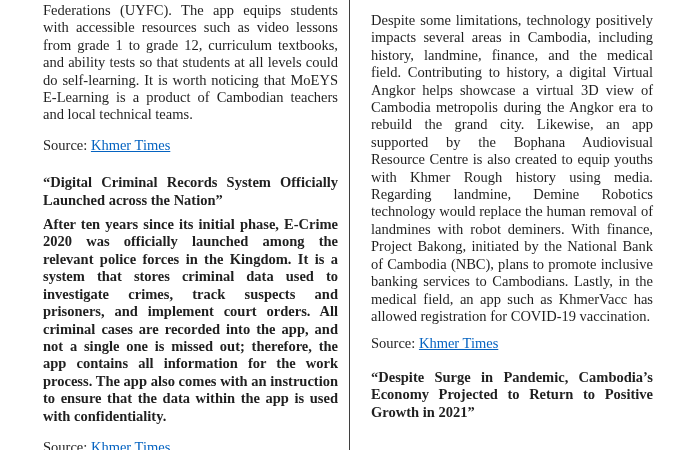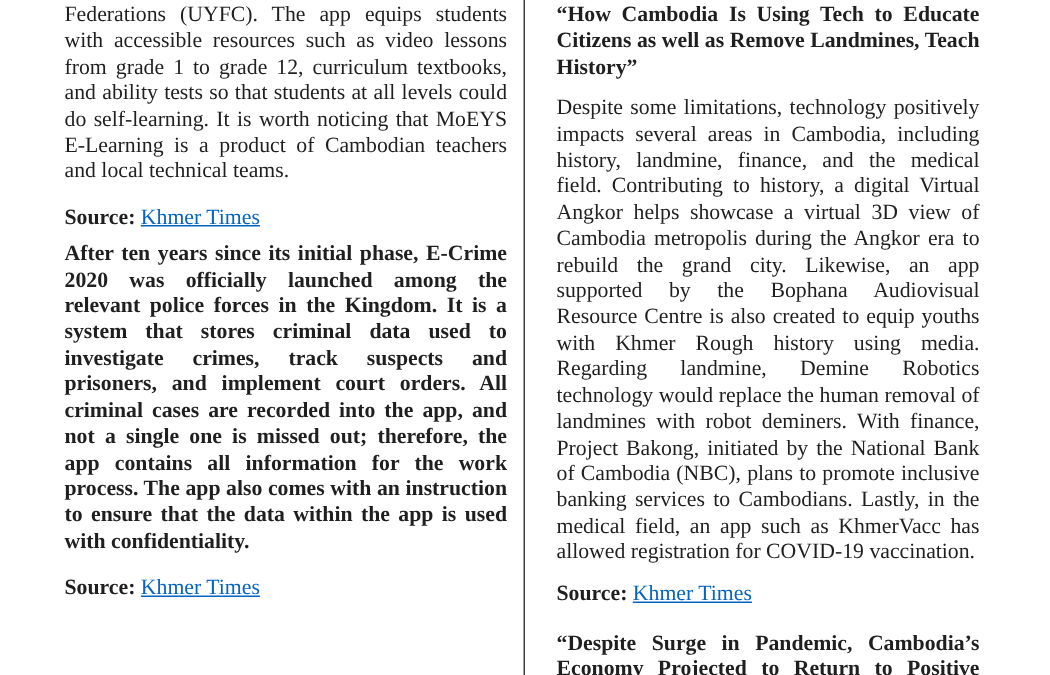--- a/index.html
+++ b/index.html
@@ -30,21 +30,21 @@
     top: 0;
     width: 1.5px;
     height: 450px;
     background: var(--divider-color, #3f3f3f);
   }
   p { margin: 0; padding: 0; }
   .heading {
     font-weight: bold;
   }
   .source { }
-  .source .label { font-weight: bold; margin-top: 31px; }
+  .source .label { font-weight: normal; margin-top: 31px; }
   .source a, .source .link {
     color: var(--link-color, #0563c1);
     text-decoration: underline;
     cursor: pointer;
     font-family: Liberation Serif, serif;
   }
   
   .lc-source1 { margin-top: 13px; }
   .lc-heading1 { margin-top: 20px; }
   .lc-para2 { margin-top: 7px; font-weight: bold; }
@@ -55,31 +55,31 @@
   .rc-heading2 { margin-top: 16px; }
 </style>
 </head>
 <body style="--text-color: #1f1f1f; --link-color: #0563c1; --divider-color: #3f3f3f;">
 
 <div class="column col-left">
   <p class="para">Federations (UYFC). The app equips students with accessible resources such as video lessons from grade 1 to grade 12, curriculum textbooks, and ability tests so that students at all levels could do self-learning. It is worth noticing that MoEYS E-Learning is a product of Cambodian teachers and local technical teams.</p>
 
   <p class="source lc-source1"><span class="label">Source:</span> <a class="link">Khmer Times</a></p>
 
+  <p class="heading lc-heading1">“Digital Criminal Records System Officially Launched across the Nation”</p>
 
   <p class="para lc-para2">After ten years since its initial phase, E-Crime 2020 was officially launched among the relevant police forces in the Kingdom. It is a system that stores criminal data used to investigate crimes, track suspects and prisoners, and implement court orders. All criminal cases are recorded into the app, and not a single one is missed out; therefore, the app contains all information for the work process. The app also comes with an instruction to ensure that the data within the app is used with confidentiality.</p>
 
   <p class="source lc-source2"><span class="label">Source:</span> <a class="link">Khmer Times</a></p>
 
 </div>
 
 <div class="divider"></div>
 
 <div class="column col-right">
-  <p class="heading">“How Cambodia Is Using Tech to Educate Citizens as well as Remove Landmines, Teach History”</p>
 
   <p class="para rc-para1">Despite some limitations, technology positively impacts several areas in Cambodia, including history, landmine, finance, and the medical field. Contributing to history, a digital Virtual Angkor helps showcase a virtual 3D view of Cambodia metropolis during the Angkor era to rebuild the grand city. Likewise, an app supported by the Bophana Audiovisual Resource Centre is also created to equip youths with Khmer Rough history using media. Regarding landmine, Demine Robotics technology would replace the human removal of landmines with robot deminers. With finance, Project Bakong, initiated by the National Bank of Cambodia (NBC), plans to promote inclusive banking services to Cambodians. Lastly, in the medical field, an app such as KhmerVacc has allowed registration for COVID-19 vaccination.</p>
 
   <p class="source rc-source1"><span class="label">Source:</span> <a class="link">Khmer Times</a></p>
 
   <p class="heading rc-heading2">“Despite Surge in Pandemic, Cambodia’s Economy Projected to Return to Positive Growth in 2021”</p>
 
 </div>
 
 </body></html>

